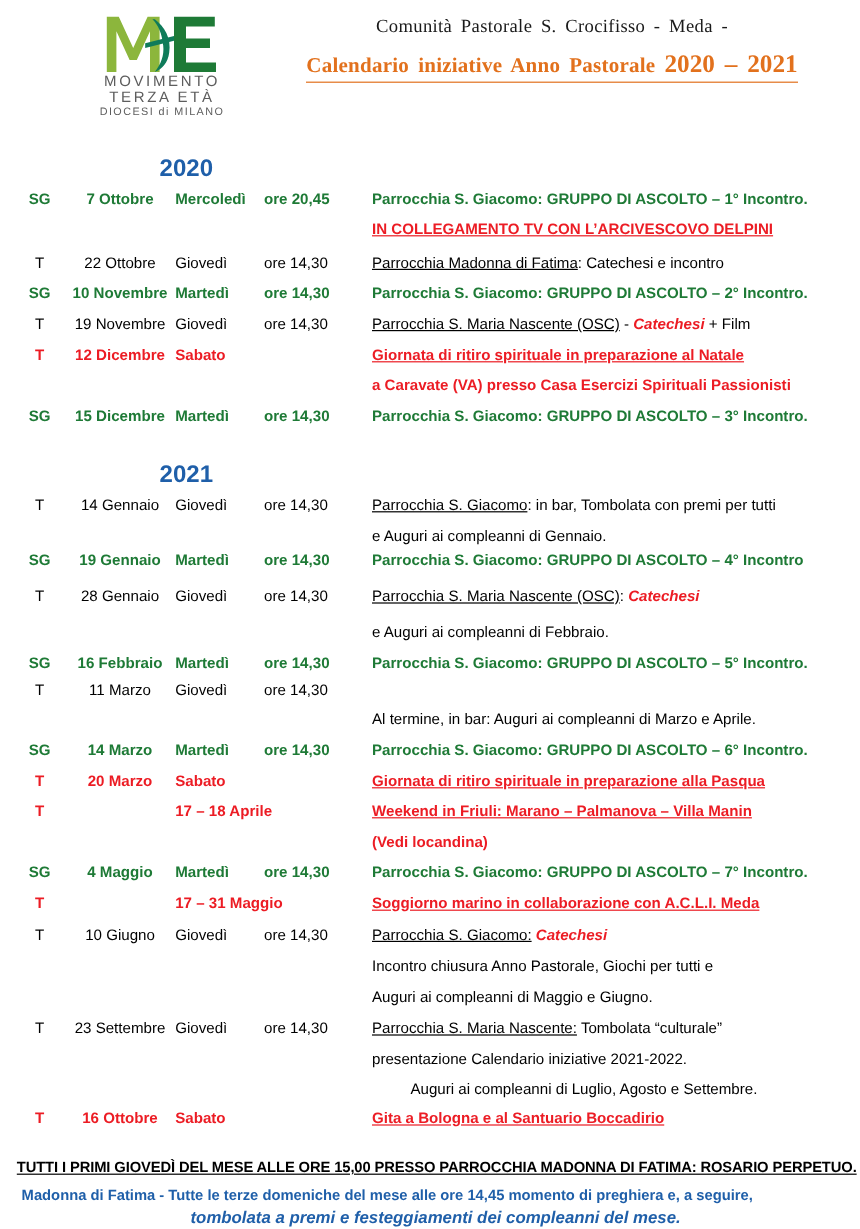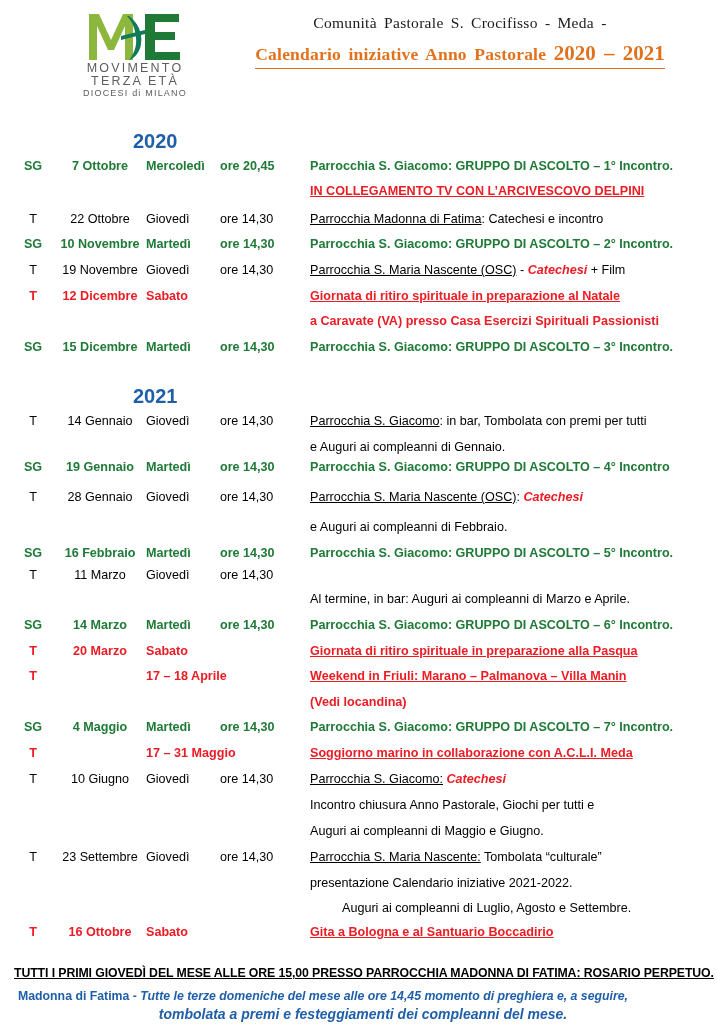--- a/index.html
+++ b/index.html
@@ -72,21 +72,21 @@
   .foot2{
     position:absolute;left:18px;top:989px;width:690px;
     font-size:12.3px;color:#1F5FA9;white-space:nowrap;
   }
   .foot3{
     position:absolute;left:18px;top:1006px;width:690px;
     font-size:14px;color:#1F5FA9;font-style:italic;font-weight:bold;
     text-align:center;white-space:nowrap;
   }
   .foot2 .lab{font-weight:bold;}
-  .foot2 .it{font-style:italic;font-weight:bold;}
+  .foot2 .it{font-weight:bold;}
 </style>
 </head>
 <body>
 
 <div class="header">
 
   <div class="logo">
     <svg class="logo-mark" viewBox="0 0 100 52">
 
       <path d="M4 50 L4 4 L14 4 L26 30 L38 4 L48 4 L48 50 L40 50 L40 16 L29 40 L23 40 L12 16 L12 50 Z" fill="#8CB63C"></path>

